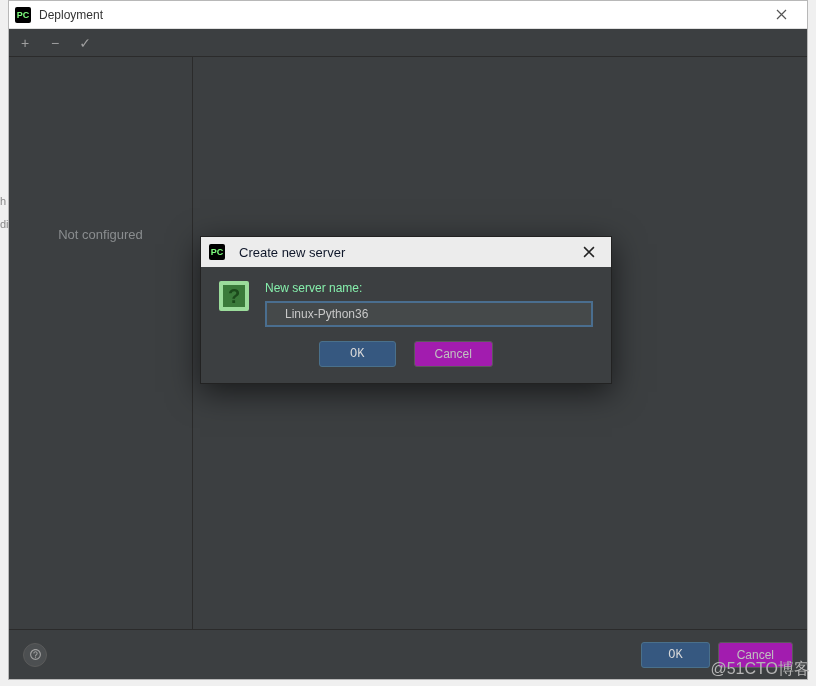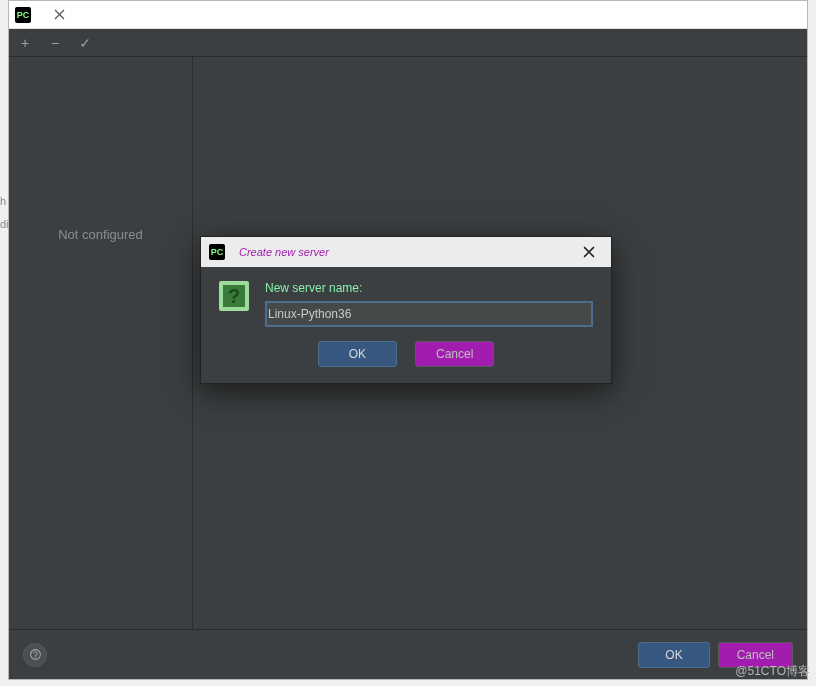--- a/index.html
+++ b/index.html
@@ -16,53 +16,54 @@
     .tb-icon { color: #a0a0a0; font-size: 14px; cursor: pointer; width: 16px; text-align: center; }
 
     .main-area { flex: 1; display: flex; position: relative; }
     .left-panel { width: 184px; border-right: 1px solid #2b2b2b; padding-top: 170px; text-align: center; color: #8a8d8f; font-size: 13px; }
     .right-panel { flex: 1; }
 
     .bottom-bar { height: 50px; display: flex; align-items: center; padding: 0 14px; border-top: 1px solid #2b2b2b; }
     .help-btn { width: 24px; height: 24px; border: 1px solid #5a5a5a; border-radius: 12px; background: #4c4f51; display: flex; align-items: center; justify-content: center; cursor: pointer; }
     .help-btn svg { width: 13px; height: 13px; fill: #a0a0a0; }
     .bottom-spacer { flex: 1; }
-    .btn-primary { height: 26px; padding: 0 26px; background: #365880; border: 1px solid #4a708b; color: #d8d8d8; font-size: 12px; cursor: pointer; border-radius: 3px; margin-right: 8px; }
+    .btn-primary { height: 26px; padding: 0 26px; background: #365880; border: 1px solid #4a708b; color: #d8d8d8; font-size: 12px; cursor: pointer; border-radius: 3px; margin-right: 8px; font-family: Liberation Mono, monospace; }
     .btn-secondary { height: 26px; padding: 0 18px; background: #a21caf; border: 1px solid #5a5a5a; color: #c0c0c0; font-size: 12px; cursor: pointer; border-radius: 3px; }
 
     
     .modal { position: absolute; left: 200px; top: 236px; width: 412px; background: #3c3f41; border: 1px solid #222; box-shadow: 0 8px 30px rgba(0,0,0,0.6); z-index: 10; }
     .modal-titlebar { height: 30px; background: #ececec; display: flex; align-items: center; padding: 0 8px; }
-    .modal-title { color: #a21caf; font-size: 11px; flex: 1; margin-left: 6px; font-style: italic; }
+    .modal-title { color: #0f172a; font-size: 13px; flex: 1; margin-left: 6px; }
     .modal-close { width: 28px; height: 28px; display: flex; align-items: center; justify-content: center; cursor: pointer; color: #222; }
     .modal-body { padding: 14px 18px 16px 18px; }
     .modal-row { display: flex; align-items: flex-start; gap: 16px; }
     .q-icon { width: 30px; height: 30px; background: #3a7a3a; border: 4px solid #9bdc9b; display: flex; align-items: center; justify-content: center; flex-shrink: 0; border-radius: 2px; }
     .q-icon span { color: #1b4a1b; font-size: 20px; font-weight: bold; }
     .modal-fields { flex: 1; }
     .modal-label { color: #86efac; font-size: 12px; margin-bottom: 6px; }
-    .modal-input { width: 100%; height: 26px; background: #45494a; border: 2px solid #4a6e8f; color: #c8c8c8; font-size: 12px; padding: 0 1px; outline: none; }
+    .modal-input { width: 100%; height: 26px; background: #45494a; border: 2px solid #4a6e8f; color: #c8c8c8; font-size: 12px; padding: 0 18px; outline: none; }
     .modal-buttons { display: flex; justify-content: center; gap: 10px; margin-top: 14px; }
     .modal-buttons .btn-primary { padding: 0 30px; }
     .modal-buttons .btn-secondary { padding: 0 20px; }
 
-    .watermark { position: absolute; right: 6px; bottom: 6px; color: #b5b5b5; font-size: 12px; z-index: 20; }
+    .watermark { position: absolute; right: 6px; bottom: 6px; color: #b5b5b5; font-size: 16px; z-index: 20; }
 
     
     .bg-strip { position: absolute; left: 0; width: 8px; color: #888; font-size: 11px; }
   </style>
 </head>
 <body>
 
 <div class="bg-strip" style="top:195px">h</div>
 <div class="bg-strip" style="top:218px">di</div>
 
 <div class="outer-window">
   <div class="outer-titlebar">
     <div class="pc-icon">PC</div>
+    <div class="outer-title">Deployment</div>
     <div class="outer-close">
       <svg width="11" height="11" viewBox="0 0 11 11">
           <path d="M1 1 L10 10 M10 1 L1 10" stroke="currentColor" stroke-width="1.2" fill="none"></path>
         </svg>
     </div>
   </div>
 
   <div class="outer-body">
     <div class="toolbar-row">
       <span class="tb-icon">+</span>

